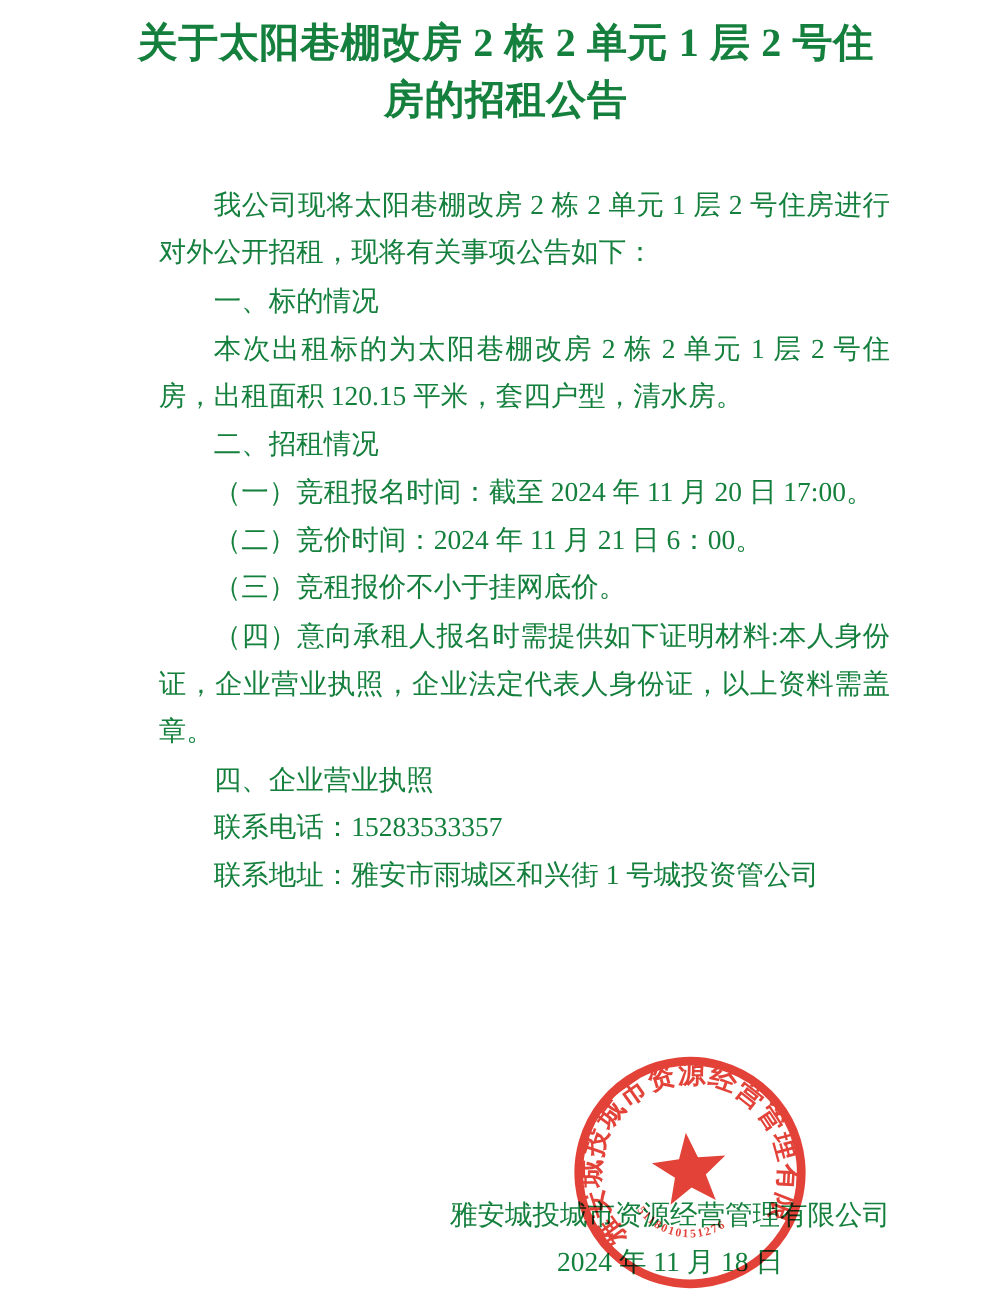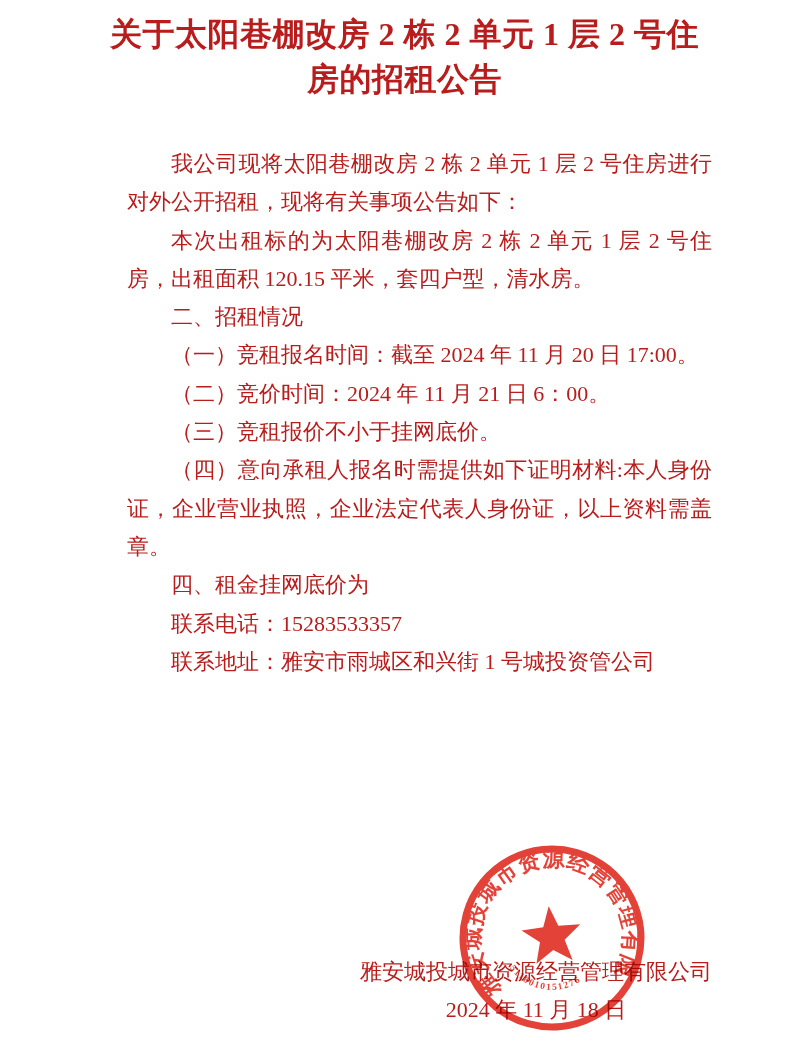--- a/index.html
+++ b/index.html
@@ -3,21 +3,21 @@
 <meta charset="utf-8">
 <style>
   * { margin: 0; padding: 0; box-sizing: border-box; }
   html, body { background: #ffffff; }
   .page {
     position: relative;
     width: 800px;
     height: 1049px;
     margin: 0 auto;
     background: #ffffff;
-    color: #b91c1c;
+    color: #15803d;
     font-family: "Liberation Serif", "DejaVu Serif", serif;
     overflow: hidden;
   }
   .title {
     margin: 12px 88px 0 97px;
     font-size: 32px;
     line-height: 45px;
     font-weight: bold;
     text-align: center;
     letter-spacing: 0.5px;
@@ -58,27 +58,28 @@
 </style>
 </head>
 <body>
 
 <div class="page">
 
   <h1 class="title">关于太阳巷棚改房 2 栋 2 单元 1 层 2 号住房的招租公告</h1>
 
   <div class="doc-body">
     <p>我公司现将太阳巷棚改房 2 栋 2 单元 1 层 2 号住房进行对外公开招租，现将有关事项公告如下：</p>
+    <p>一、标的情况</p>
     <p>本次出租标的为太阳巷棚改房 2 栋 2 单元 1 层 2 号住房，出租面积 120.15 平米，套四户型，清水房。</p>
     <p>二、招租情况</p>
     <p>（一）竞租报名时间：截至 2024 年 11 月 20 日 17:00。</p>
     <p>（二）竞价时间：2024 年 11 月 21 日 6：00。</p>
     <p>（三）竞租报价不小于挂网底价。</p>
     <p>（四）意向承租人报名时需提供如下证明材料:本人身份证，企业营业执照，企业法定代表人身份证，以上资料需盖章。</p>
-    <p>四、租金挂网底价为</p>
+    <p>四、企业营业执照</p>
     <p>联系电话：15283533357</p>
     <p>联系地址：雅安市雨城区和兴街 1 号城投资管公司</p>
   </div>
 
   <div class="signature">
     <div>雅安城投城市资源经营管理有限公司</div>
     <div>2024 年 11 月 18 日</div>
   </div>
 
   <svg class="seal" viewBox="0 0 200 200" xmlns="http://www.w3.org/2000/svg">

